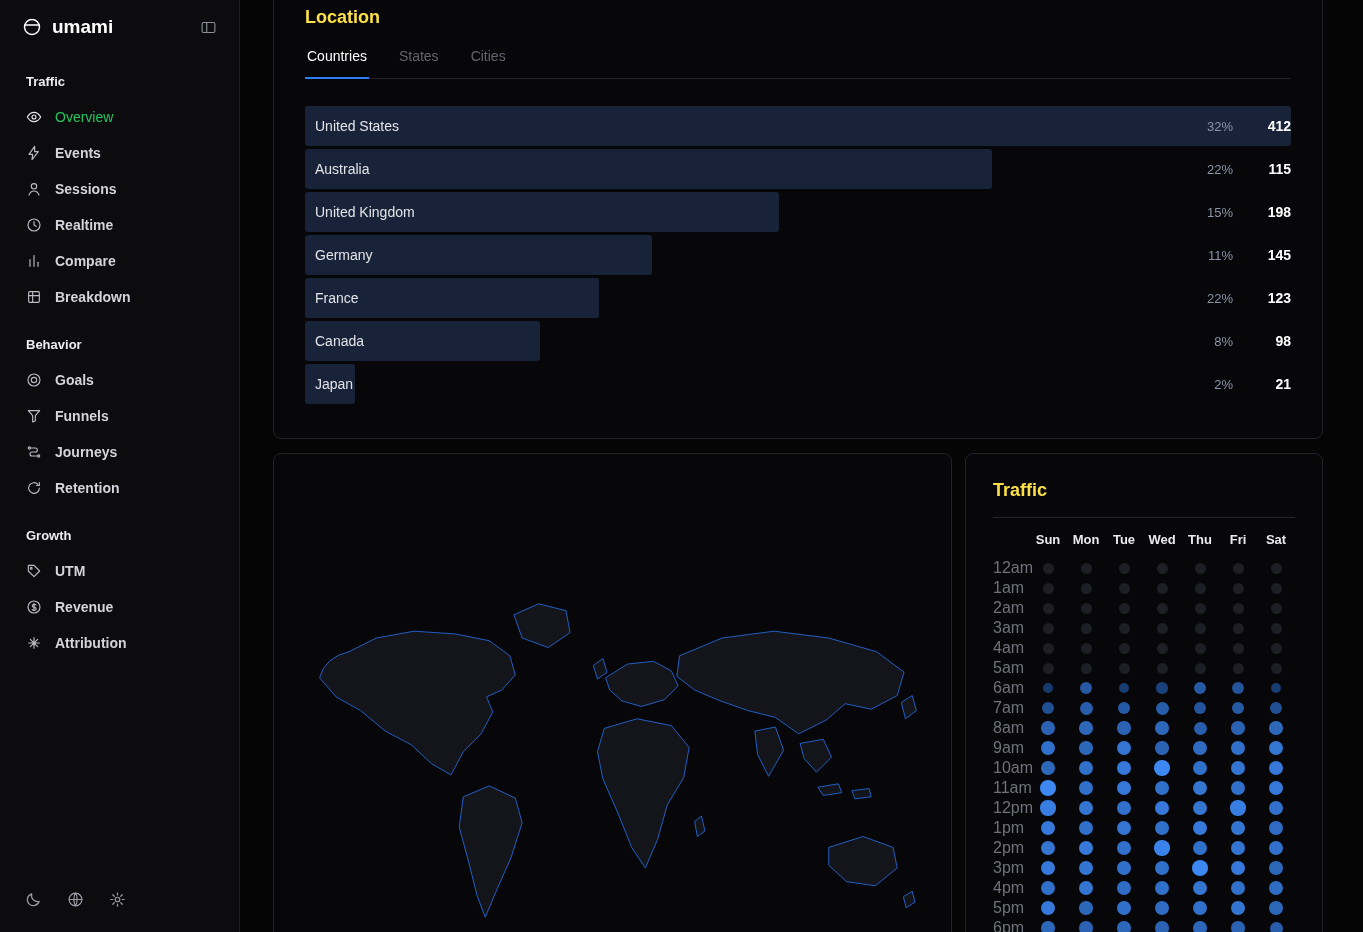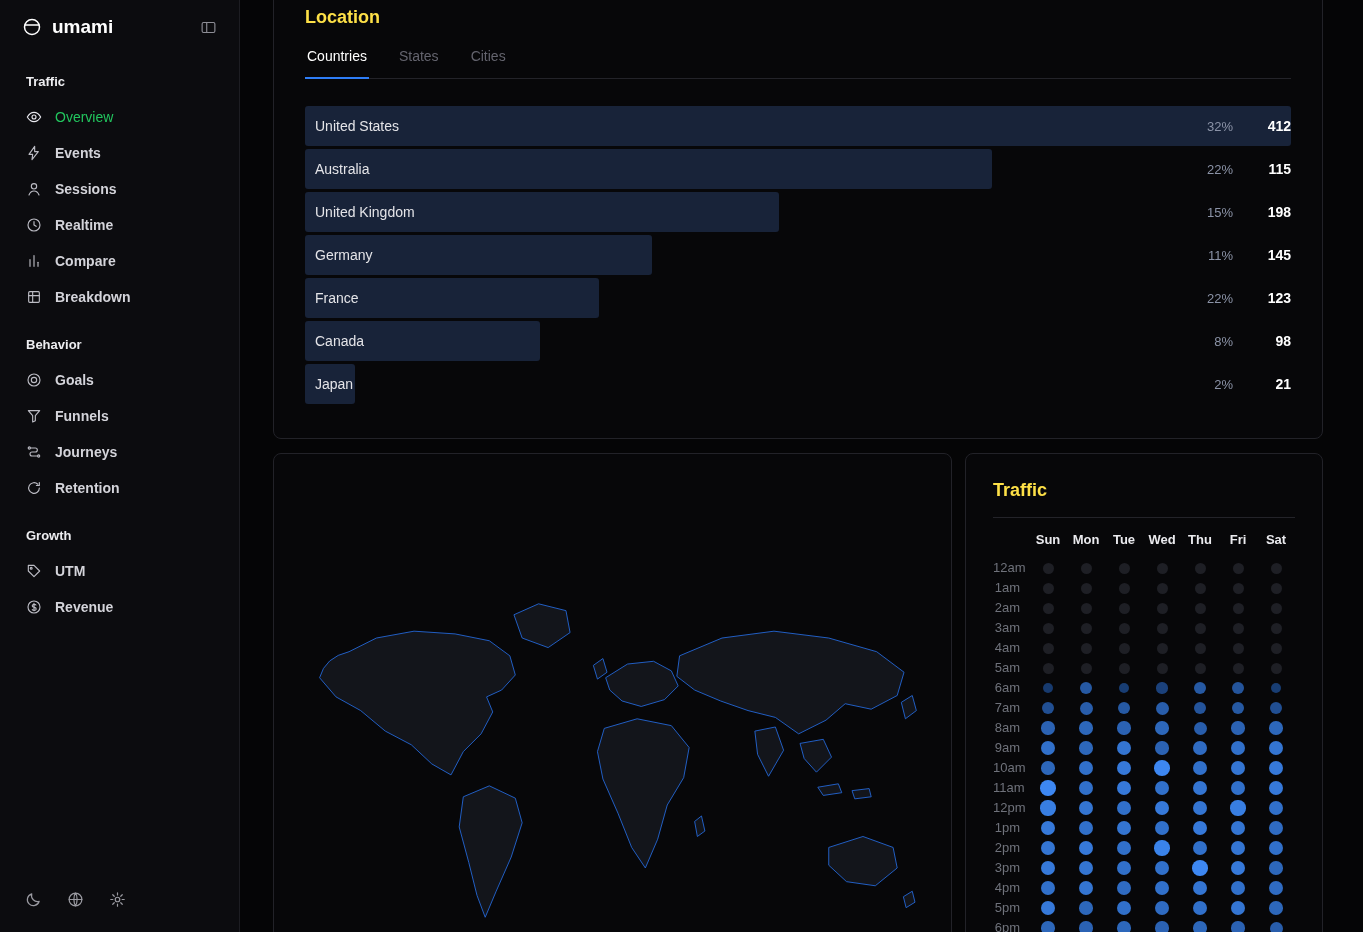--- a/index.html
+++ b/index.html
@@ -45,21 +45,21 @@
   .map-card { flex:1; padding:10px; display:flex; align-items:stretch; }
   .map-card svg { width:100%; height:100%; }
   .map-land { fill:#13151b; stroke:#2468d9; stroke-width:1.3; stroke-linejoin:round; }
 
   .traffic-card { width:358px; min-width:358px; padding:26px 27px; }
   .traffic-card .card-title { margin-bottom:16px; }
   .divider { height:1px; background:#232329; margin-bottom:14px; }
   .heat-grid { display:grid; grid-template-columns:36px repeat(7, 1fr); }
   .heat-corner { height:26px; }
   .heat-day { text-align:center; font-size:13px; font-weight:700; color:#eaeaee; padding-bottom:8px; }
-  .heat-hour { font-size:13px; color:#6f727b; text-align:right; padding-right:9px; line-height:20px; height:20px; }
+  .heat-hour { font-size:16px; color:#6f727b; text-align:right; padding-right:9px; line-height:20px; height:20px; }
   .heat-cell { height:20px; display:flex; align-items:center; justify-content:center; }
   .dot { border-radius:50%; }
 </style>
 </head>
 <body>
 
 <div class="app">
 
   <aside class="sidebar">
     <div class="brand-row">
@@ -184,20 +184,28 @@
           <span>UTM</span>
         </div>
         <div class="nav-item">
           <span class="icon">
             <svg width="16" height="16" viewBox="0 0 24 24" fill="none" stroke="currentColor" stroke-width="1.7" stroke-linecap="round" stroke-linejoin="round">
               <circle cx="12" cy="12" r="9"></circle>
               <path d="M12 6.5v11M15 9c-1-1.3-4.8-1.6-5.5.6-.7 2.2 2.2 2.5 3.3 2.9 1.1.4 3 .9 2.4 3-.6 2.1-4.7 1.8-5.8.4"></path>
             </svg>
           </span>
           <span>Revenue</span>
+        </div>
+        <div class="nav-item">
+          <span class="icon">
+            <svg width="16" height="16" viewBox="0 0 24 24" fill="none" stroke="currentColor" stroke-width="1.7" stroke-linecap="round" stroke-linejoin="round">
+              <path d="M12 4v16M4 12h16M6.5 6.5l11 11M17.5 6.5l-11 11"></path>
+            </svg>
+          </span>
+          <span>Attribution</span>
         </div>
       </nav>
 
     <div class="sidebar-footer">
         <span class="footer-btn">
           <span class="icon"><svg width="17" height="17" viewBox="0 0 24 24" fill="none" stroke="currentColor" stroke-width="1.7" stroke-linecap="round" stroke-linejoin="round">
               <path d="M20 14.5A8.5 8.5 0 0 1 9.5 4 8.5 8.5 0 1 0 20 14.5z"></path>
             </svg></span>
         </span>
         <span class="footer-btn">

